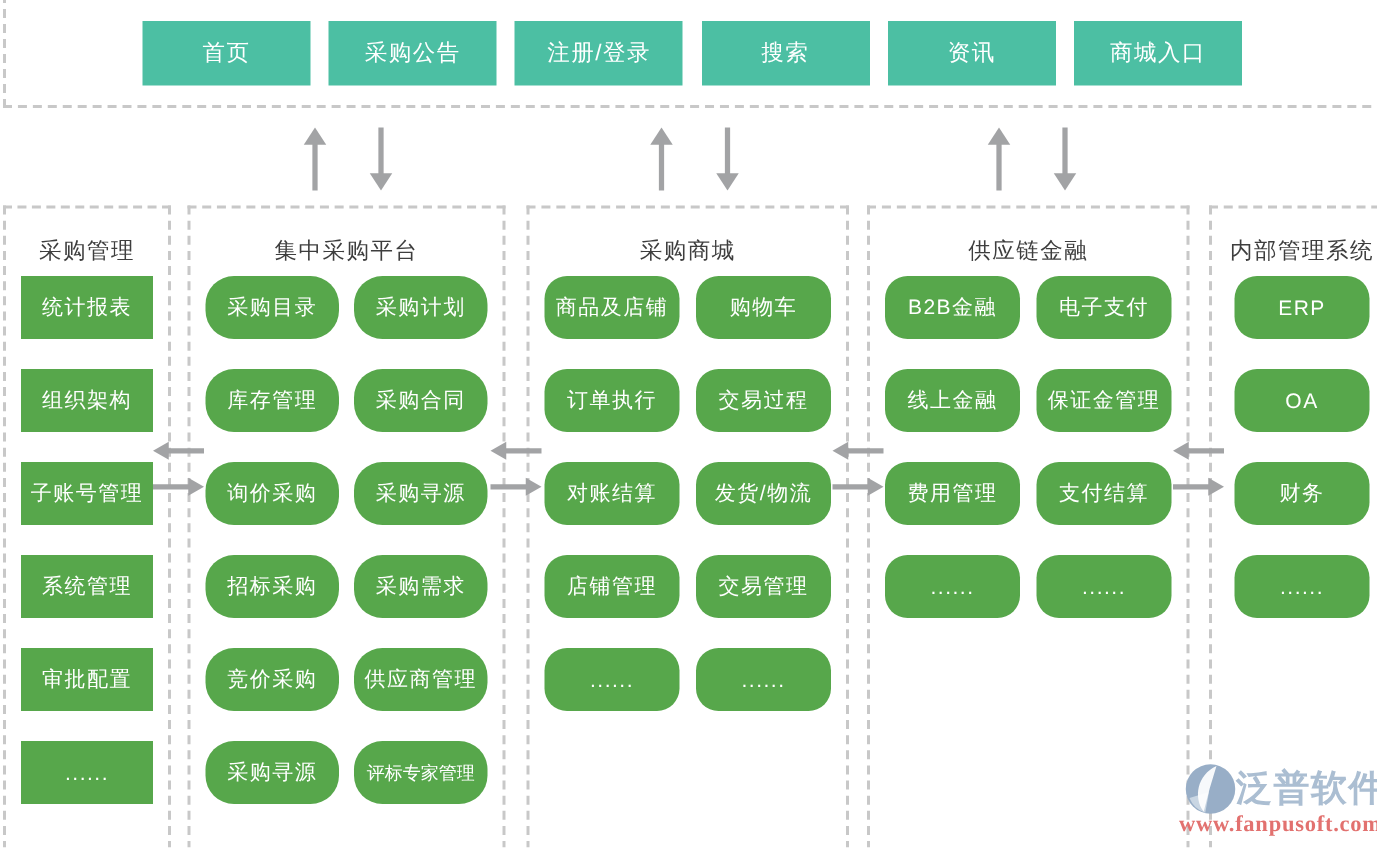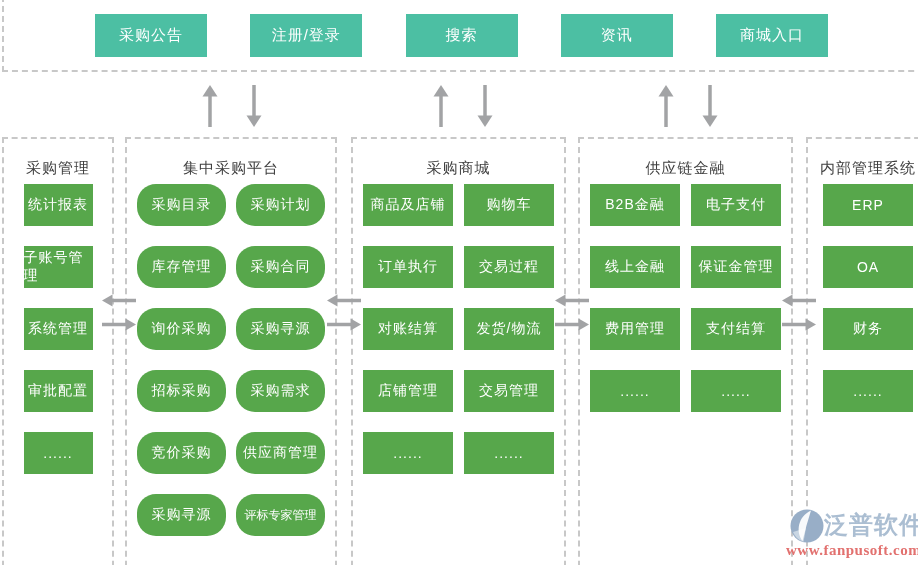--- a/index.html
+++ b/index.html
@@ -27,21 +27,21 @@
        border:2px dashed var(--dash);border-bottom:none;}
   .c1{left:2px;width:112px;} .c2{left:125px;width:212px;} .c3{left:351px;width:215px;}
   .c4{left:578px;width:215px;} .c5{left:806px;width:124px;}
   .col-title{text-align:center;font-size:15px;color:var(--title);padding-top:20px;
              line-height:18px;margin-bottom:7px;letter-spacing:1px;}
   .rows{padding:0 10px;}
   .row{display:flex;justify-content:space-between;margin-bottom:20px;}
   .row.single{justify-content:center;}
   .box{height:42px;background:var(--green);color:#fff;font-size:14px;letter-spacing:1px;
        display:flex;align-items:center;justify-content:center;cursor:pointer;}
-  .c1 .box{width:69px;} .c2 .box{width:89px;border-radius:19px;} .c3 .box,.c4 .box,.c5 .box{width:90px;}
+  .c1 .box{width:88px;} .c2 .box{width:89px;border-radius:19px;} .c3 .box,.c4 .box,.c5 .box{width:90px;border-radius:15px;}
   .box.sm{font-size:12px;letter-spacing:0;}
 
   
   .hpair{position:absolute;width:36px;}
   .h1{left:101px;} .h2{left:326px;} .h3{left:554px;} .h4{left:781px;}
   .h-left{position:absolute;top:294px;} .h-right{position:absolute;top:318px;}
 
   .arrow-stem{stroke:var(--arrow);stroke-width:3.5;fill:none;}
   .arrow-head{fill:var(--arrow);}
 
@@ -54,20 +54,21 @@
              font-weight:bold;font-size:15px;color:var(--brandurl);letter-spacing:0.5px;white-space:nowrap;}
 </style>
 </head>
 <body>
 
 <div class="canvas">
 
   <div class="topbar-frame"></div>
 
   <div class="nav">
+    <div class="nav-btn">首页</div>
     <div class="nav-btn">采购公告</div>
     <div class="nav-btn">注册/登录</div>
     <div class="nav-btn">搜索</div>
     <div class="nav-btn">资讯</div>
     <div class="nav-btn">商城入口</div>
   </div>
 
   <div class="vpair vp1">
     <svg width="18" height="44" viewBox="0 0 18 44">
       <path class="arrow-stem" d="M9 43 V10"></path>
@@ -97,20 +98,23 @@
       <path class="arrow-stem" d="M9 1 V34"></path>
         <path class="arrow-head" d="M9 43 L1.5 31.5 H16.5 Z"></path>
       </svg>
   </div>
 
   <div class="col c1">
     <div class="col-title">采购管理</div>
     <div class="rows">
       <div class="row single">
           <div class="box">统计报表</div>
+        </div>
+      <div class="row single">
+          <div class="box">组织架构</div>
         </div>
       <div class="row single">
           <div class="box">子账号管理</div>
         </div>
       <div class="row single">
           <div class="box">系统管理</div>
         </div>
       <div class="row single">
           <div class="box">审批配置</div>
         </div>

